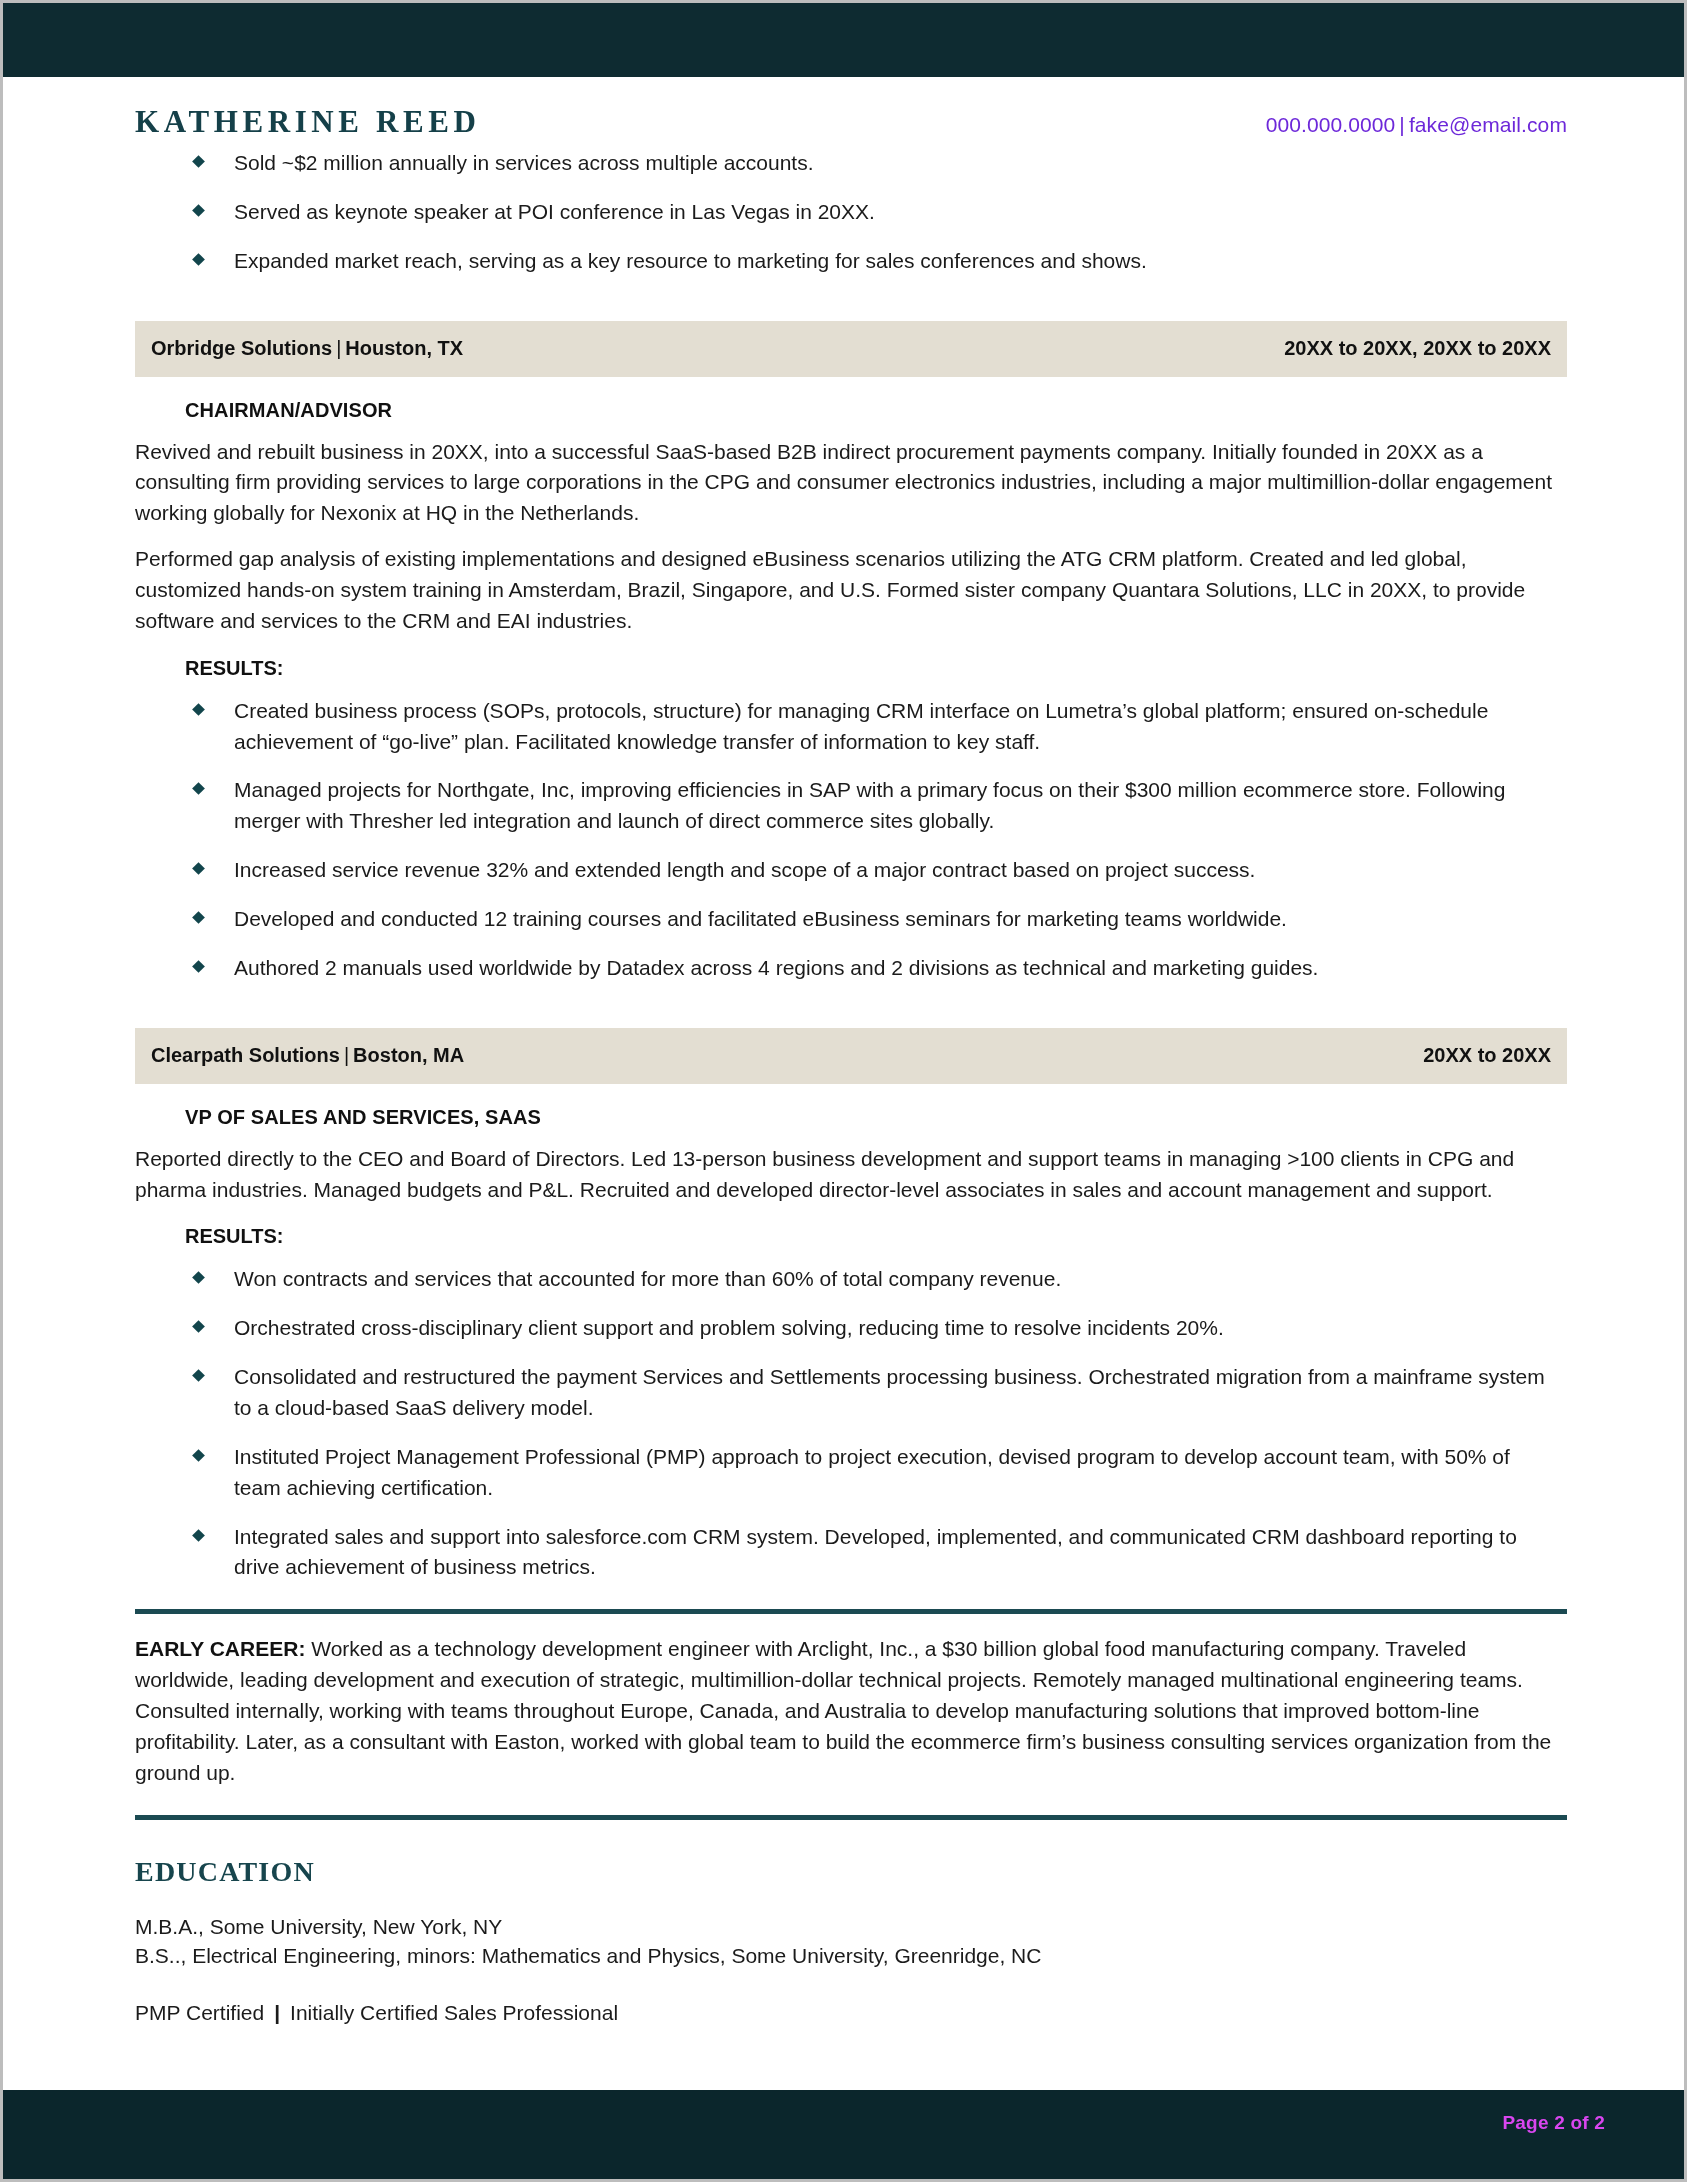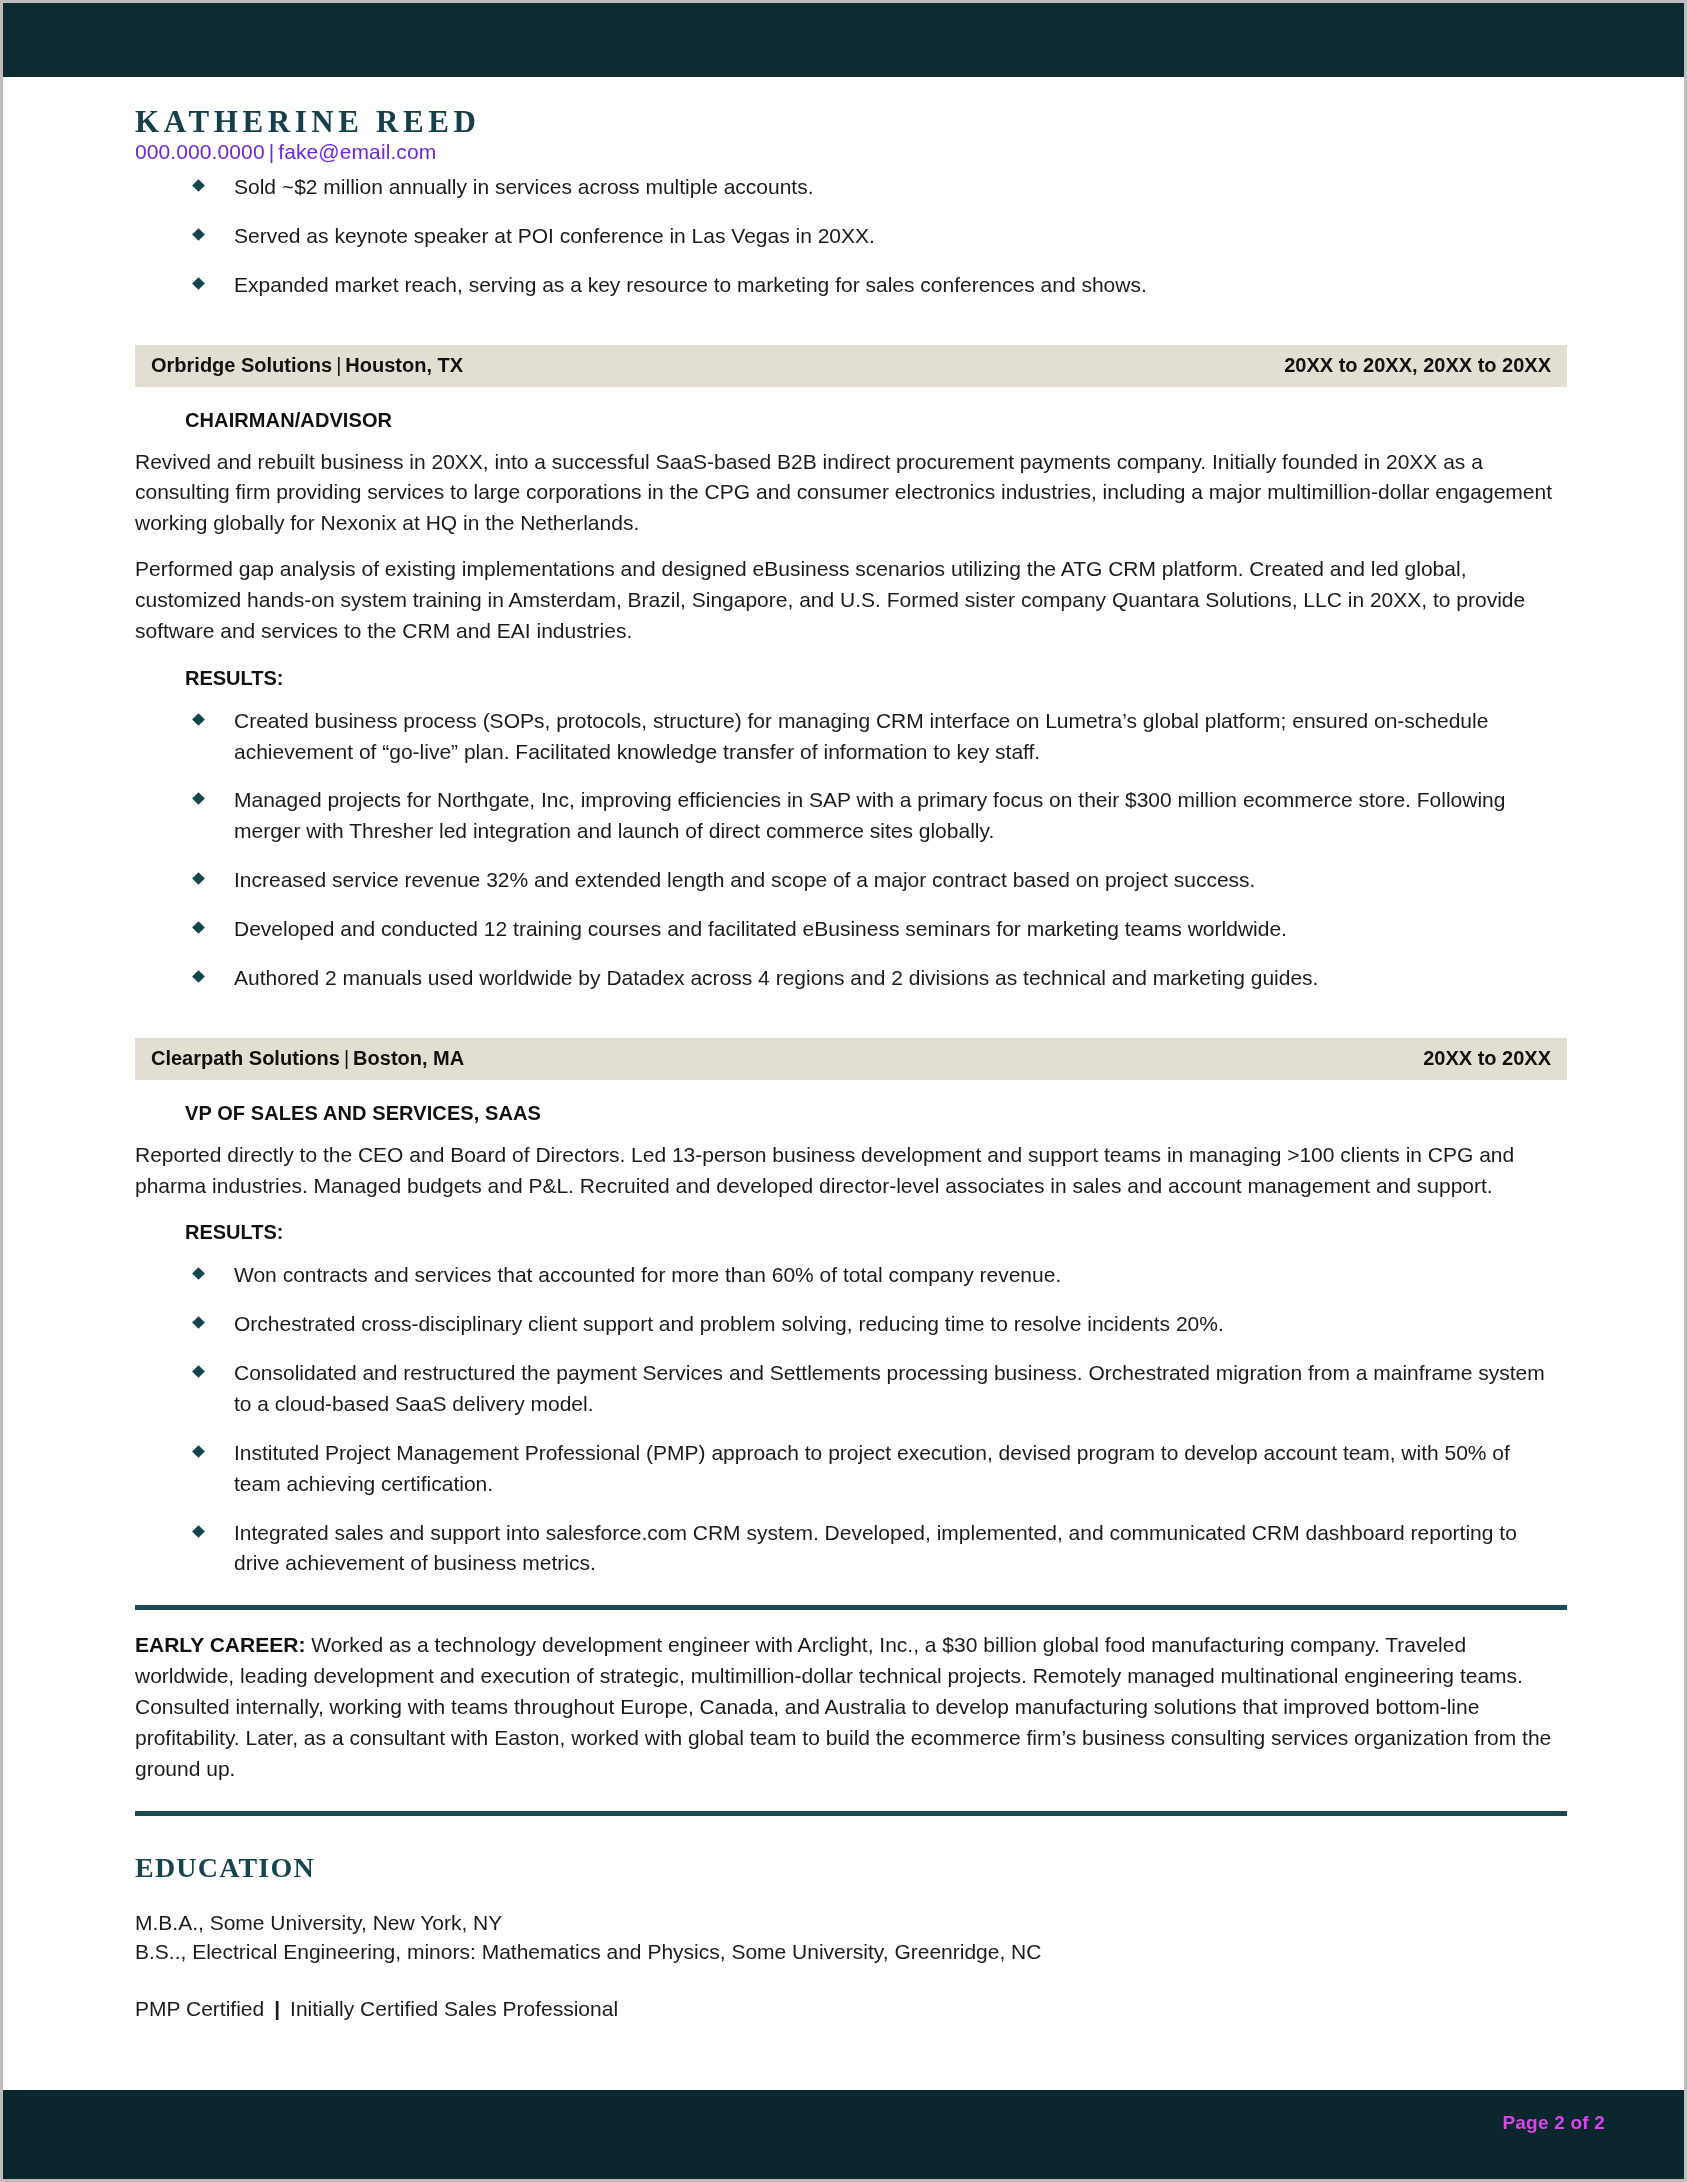--- a/index.html
+++ b/index.html
@@ -63,21 +63,20 @@
     padding: 0 117px 0 132px;
     box-sizing: border-box;
   }
 
   
   .name-row {
     display: flex;
     align-items: baseline;
     justify-content: space-between;
     padding-top: 27px;
-    flex-direction: column;
   }
   .person-name {
     font-family: "Liberation Serif", serif;
     font-size: 31px;
     font-weight: bold;
     color: #154049;
     letter-spacing: 4.6px;
   }
   .contact {
     font-size: 21px;
@@ -113,21 +112,21 @@
   ul.bullets.indent > li { padding-left: 91px; }
   ul.bullets.indent > li .dia { left: 51px; }
 
   .top-bullets { margin-top: 28px; }
   .top-bullets > li { margin-bottom: 21px; }
 
   
   .job { margin-top: 44px; }
   .job-bar {
     background: #e3ded2;
-    height: 42px;
+    height: 56px;
     display: flex;
     align-items: center;
     justify-content: space-between;
     padding: 0 16px 0 16px;
     box-sizing: border-box;
   }
   .job-company {
     font-size: 20px;
     font-weight: bold;
     color: #111111;

